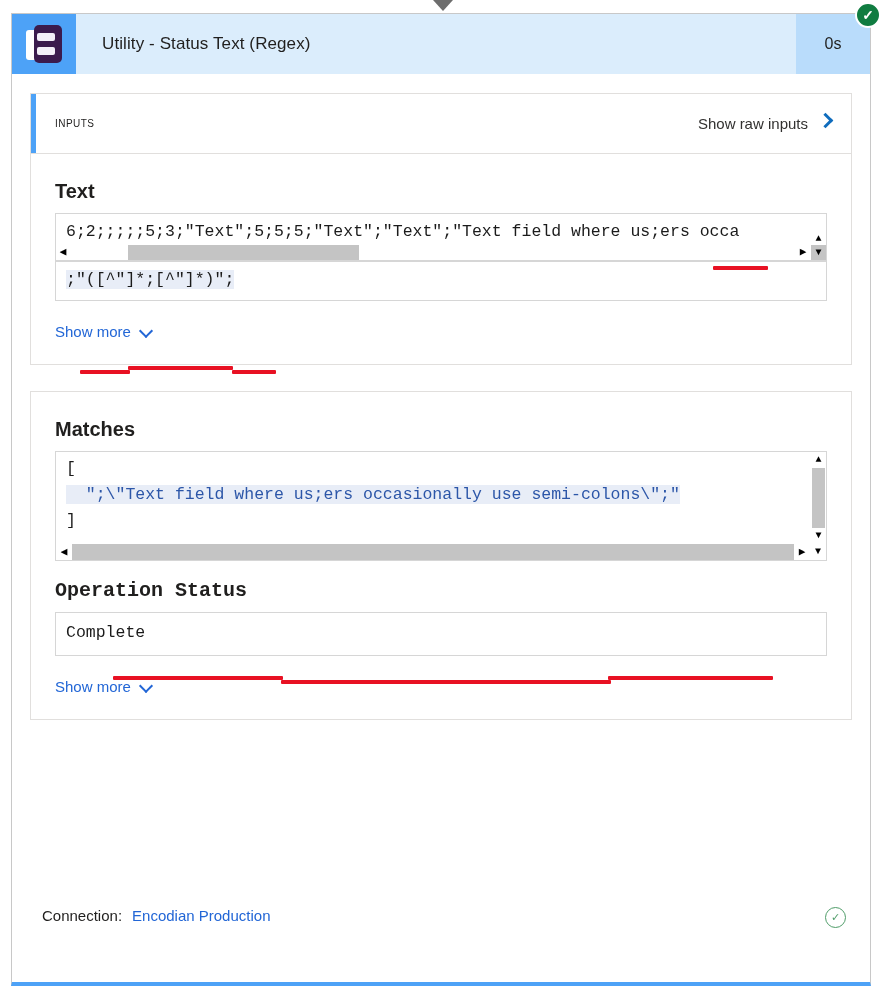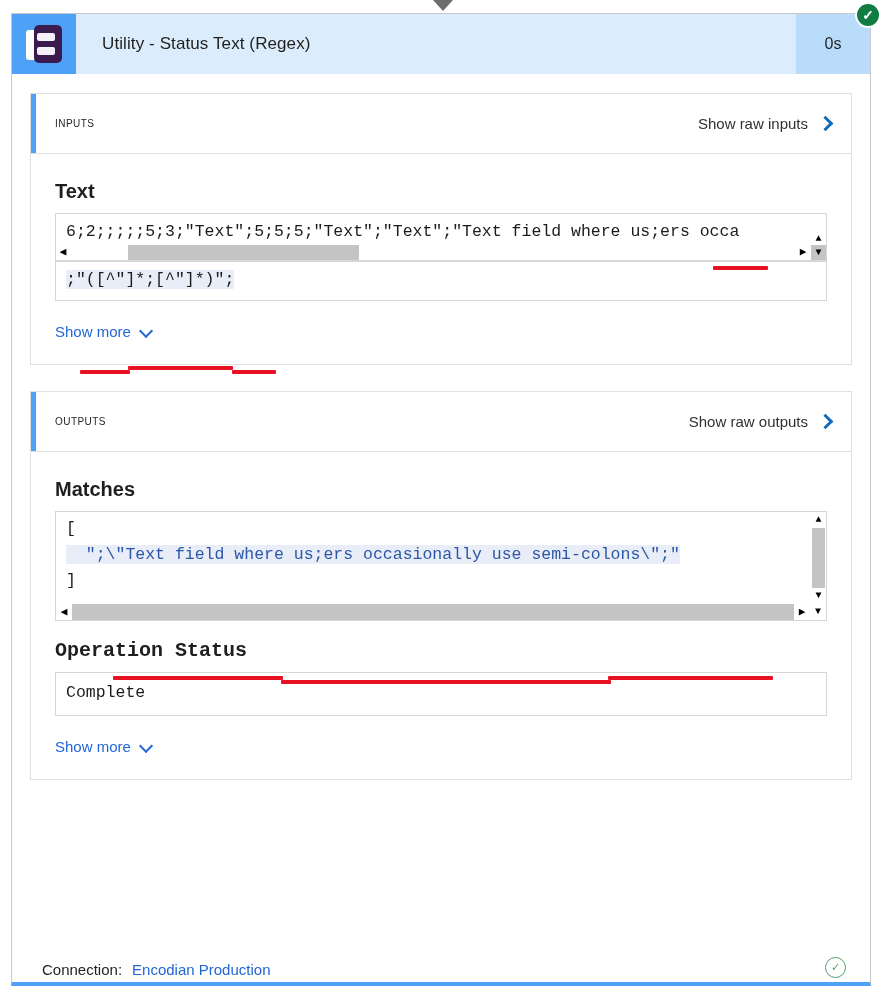--- a/index.html
+++ b/index.html
@@ -107,21 +107,21 @@
   .section-header::before {
     content: "";
     position: absolute; left: 0; top: 0; bottom: 0;
     width: 5px; background: #4da2f7;
   }
   .section-title {
     font-size: 10px; color: #201f1e; letter-spacing: .45px;
     flex: 1 1 auto;
   }
   .raw-link {
-    display: flex; align-items: center; gap: 12px;
+    display: flex; align-items: flex-start; gap: 12px;
     font-size: 15px; color: #323130;
   }
   .chev-right {
     display: inline-block;
     width: 11px; height: 11px;
     border-right: 3px solid #0f6cbd;
     border-top: 3px solid #0f6cbd;
     transform: rotate(45deg);
     margin-bottom: 1px;
   }
@@ -236,21 +236,21 @@
     border-right: 2px solid #2266d6;
     border-bottom: 2px solid #2266d6;
     transform: rotate(45deg);
     margin-bottom: 4px;
   }
 
   
   .card-footer {
     position: absolute; left: 0; right: 0; bottom: 4px;
     height: 72px;
-    display: flex; align-items: flex-end;
+    display: flex; align-items: flex-start;
     padding: 0 24px 0 30px;
     border-top: 1px solid #ffffff;
   }
   .conn-label { font-size: 15px; color: #201f1e; }
   .conn-value { font-size: 15px; color: #2266d6; margin-left: 10px; }
   .conn-spacer { flex: 1 1 auto; }
   .conn-check {
     width: 21px; height: 21px; border-radius: 50%;
     border: 1px solid #4f9d69;
     display: flex; align-items: center; justify-content: center;
@@ -321,27 +321,20 @@
         </div>
 
         <div class="showmore">
           <span>Show more</span>
           <span class="chev-down"></span>
         </div>
       </div>
     </div>
 
     <div class="section">
-      <div class="section-header">
-        <div class="section-title">OUTPUTS</div>
-        <div class="raw-link">
-          <span>Show raw outputs</span>
-          <span class="chev-right"></span>
-        </div>
-      </div>
       <div class="section-content">
 
         <div class="field-label">Matches</div>
         <div class="mono-box matchbox">
           <div class="inner">
             <div class="ln">[</div>
             <div class="ln match"><span>  ";\"Text field where us;ers occasionally use semi-colons\";"</span></div>
             <div class="ln">]</div>
           </div>
           <div class="mb-vscroll">

